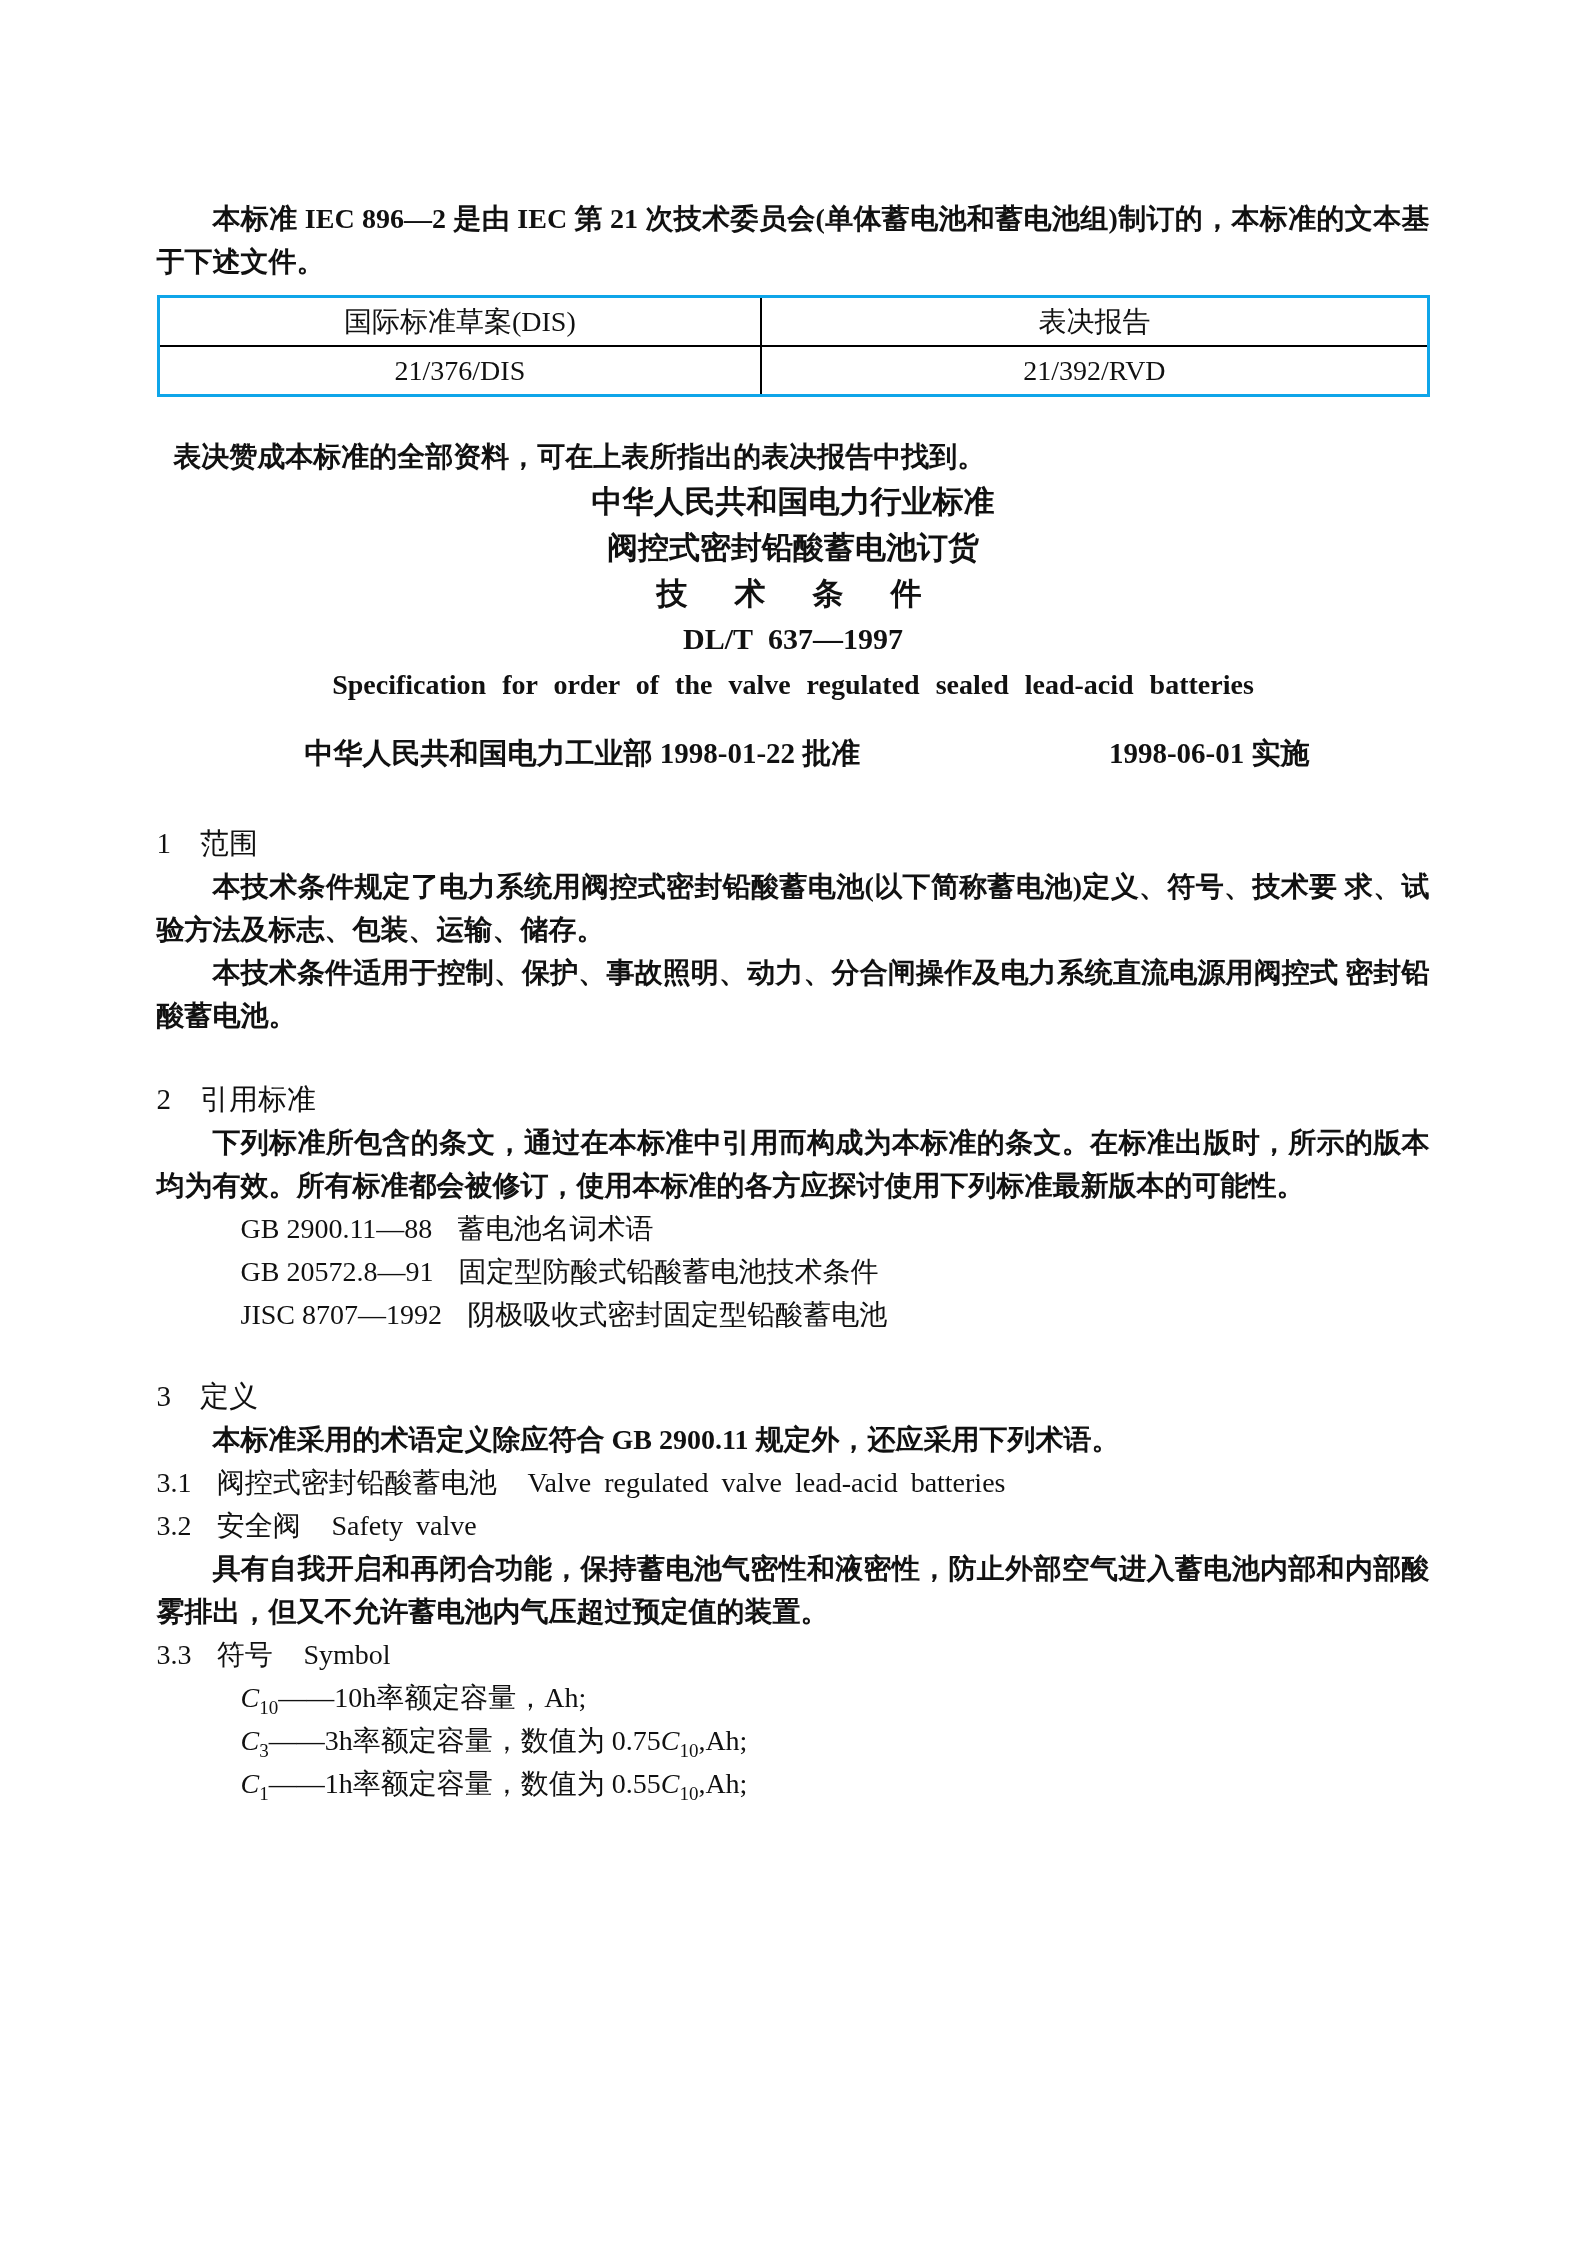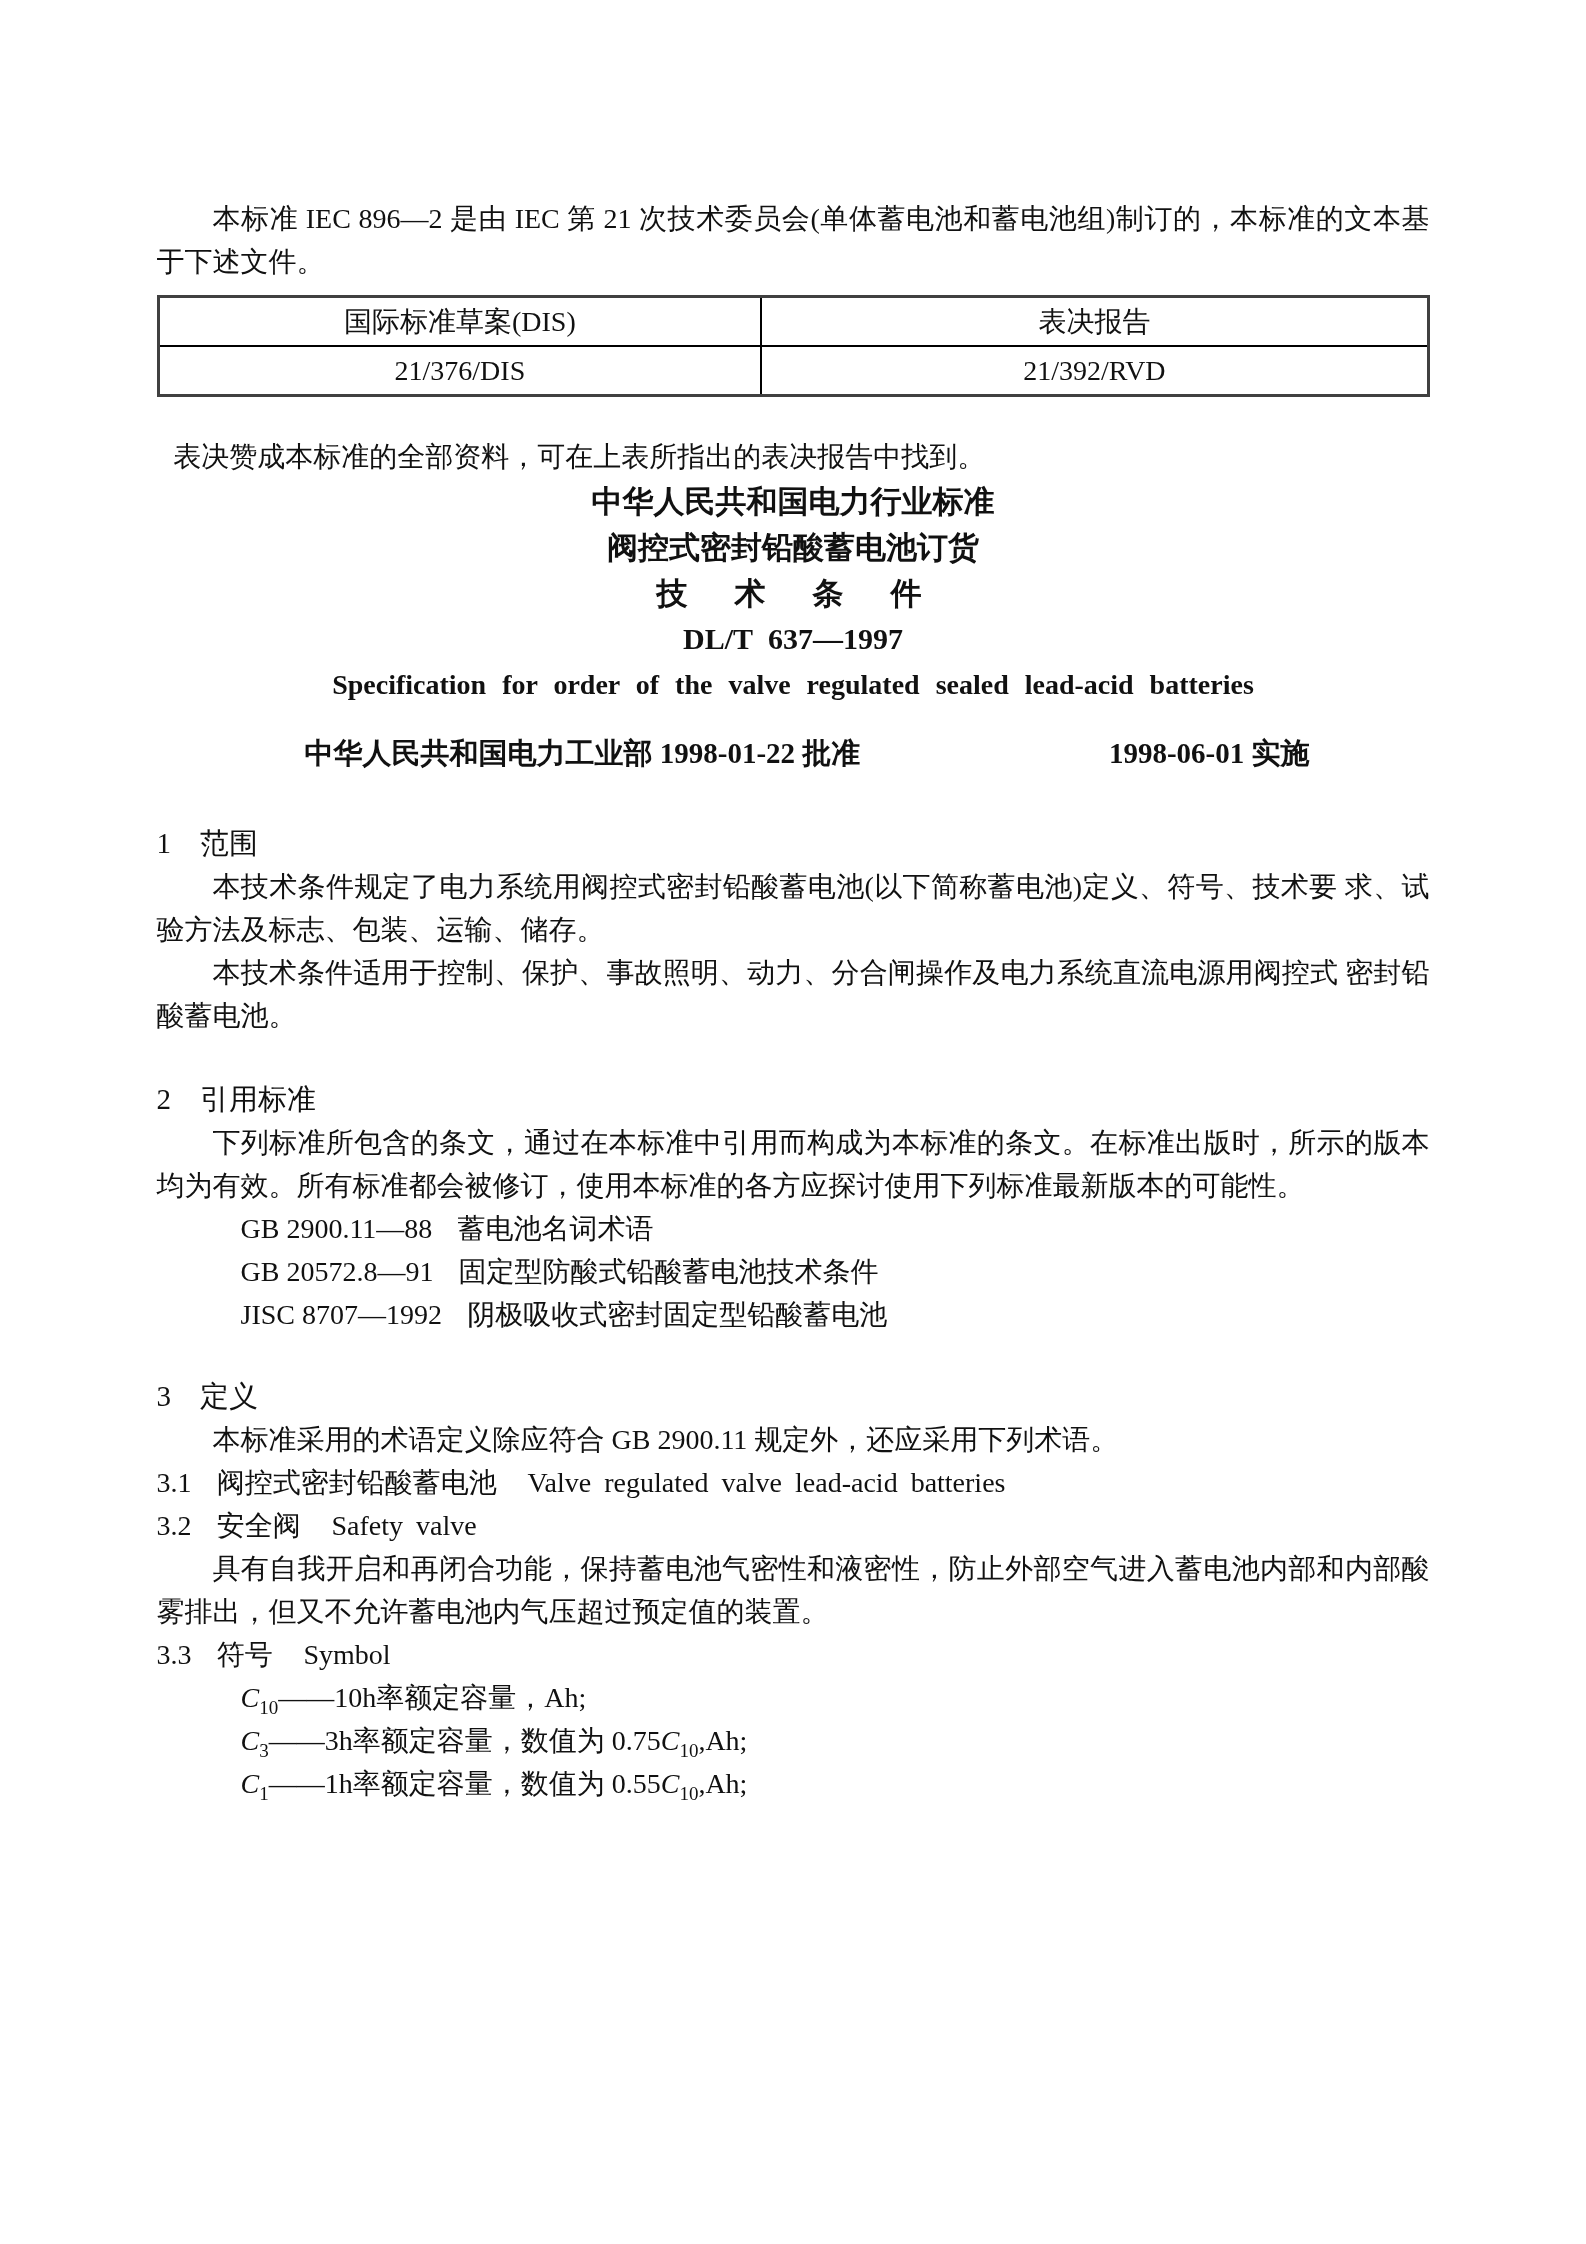--- a/index.html
+++ b/index.html
@@ -3,34 +3,34 @@
 <meta charset="utf-8">
 <style>
   html,body{margin:0;padding:0;}
   body{
     width:1586px;height:2244px;background:#ffffff;color:#111;
     font-family:"Liberation Serif","DejaVu Serif",serif;
     font-size:28px;line-height:43px;
     overflow:hidden;
   }
   .content{width:1273px;margin:0 auto;}
-  p{margin:0;}
+  p{margin:0;font-weight:bold;}
   .jp{text-align:justify;}
   .indent{text-indent:2em;}
 
   .intro{margin-top:197px;}
 
   table.vote{
     margin-top:12px;width:100%;border-collapse:collapse;
   }
   table.vote td{
     border:2px solid #000;height:43px;text-align:center;vertical-align:middle;
     font-size:28px;padding:2px 4px;
   }
-  table.vote{border:3px solid #404040;}
+  table.vote{border:3px solid #0ea5e9;}
 
   .note{margin-top:38px;text-indent:0.6em;}
 
   .title-block{text-align:center;}
   .title-block .tline{line-height:46px;}
   .t-hei{
     font-family:"DejaVu Sans","Liberation Sans",sans-serif;
     font-weight:bold;font-size:31px;
   }
   .t-spaced{letter-spacing:8px;}

